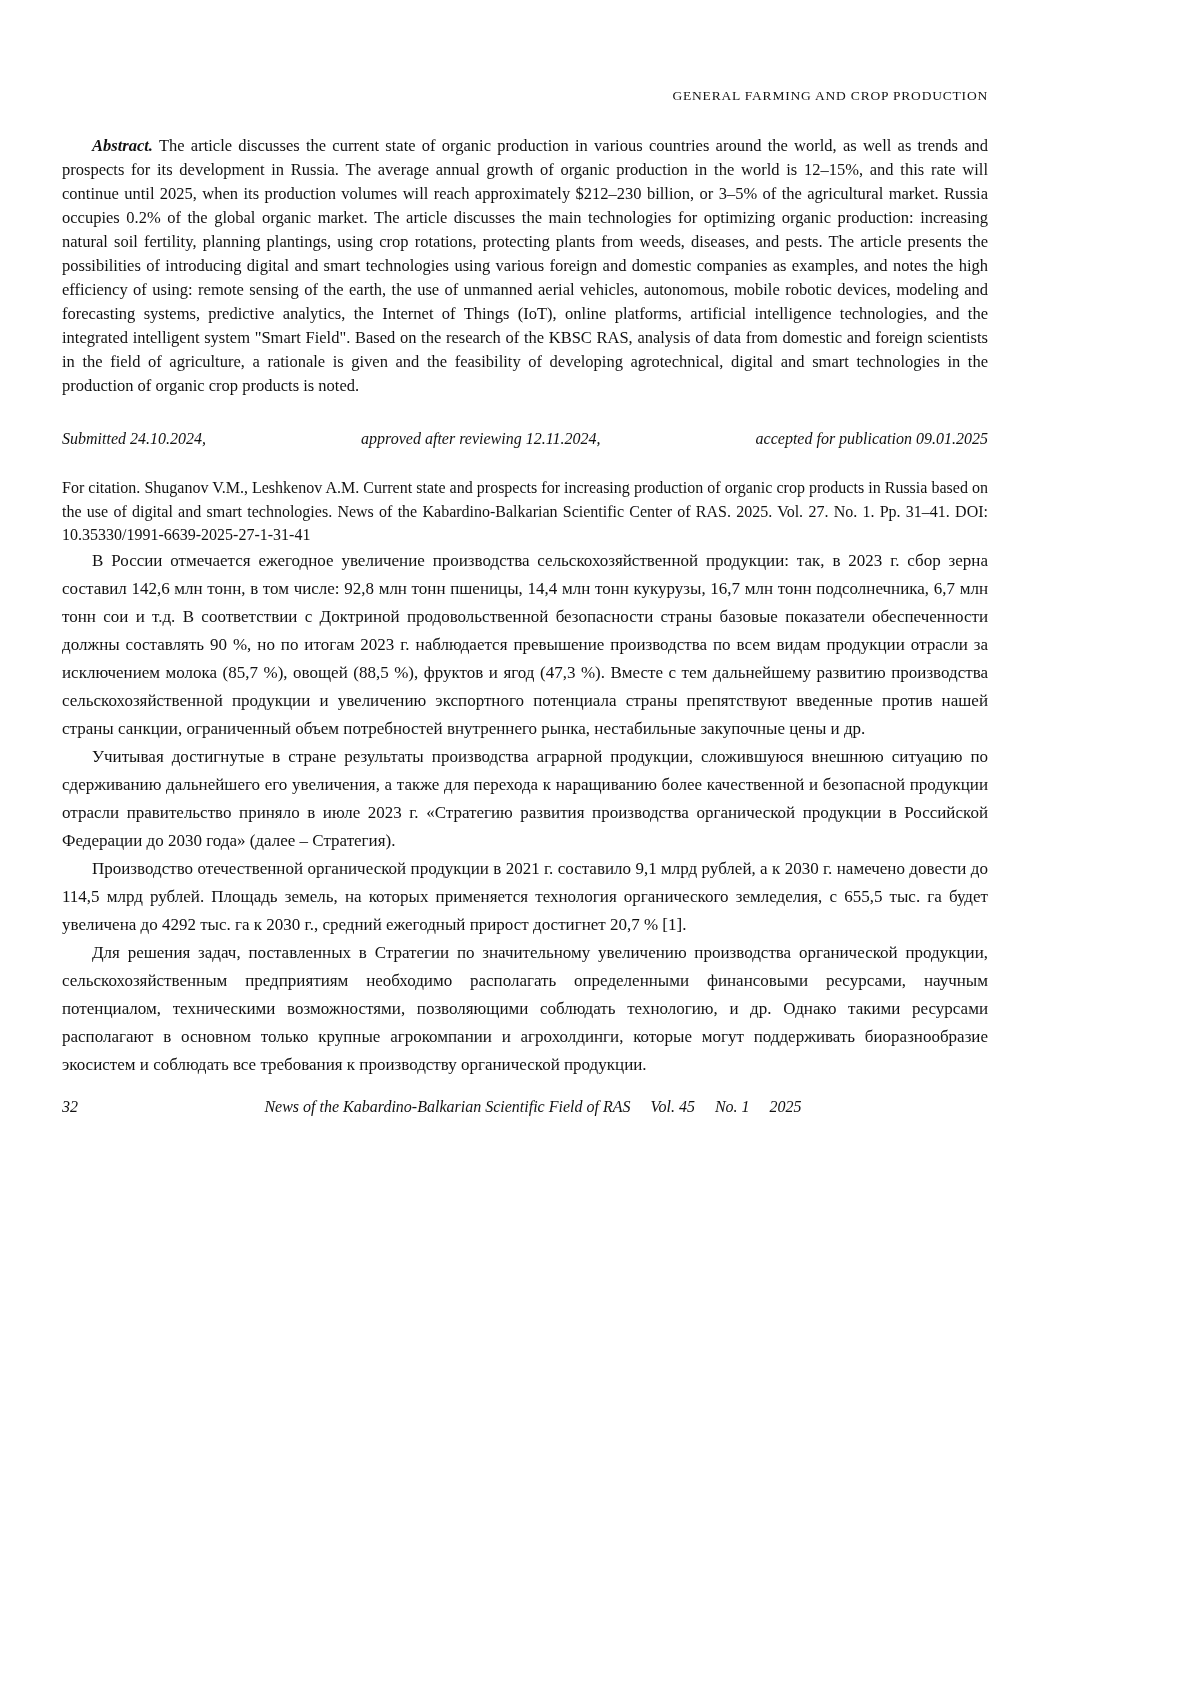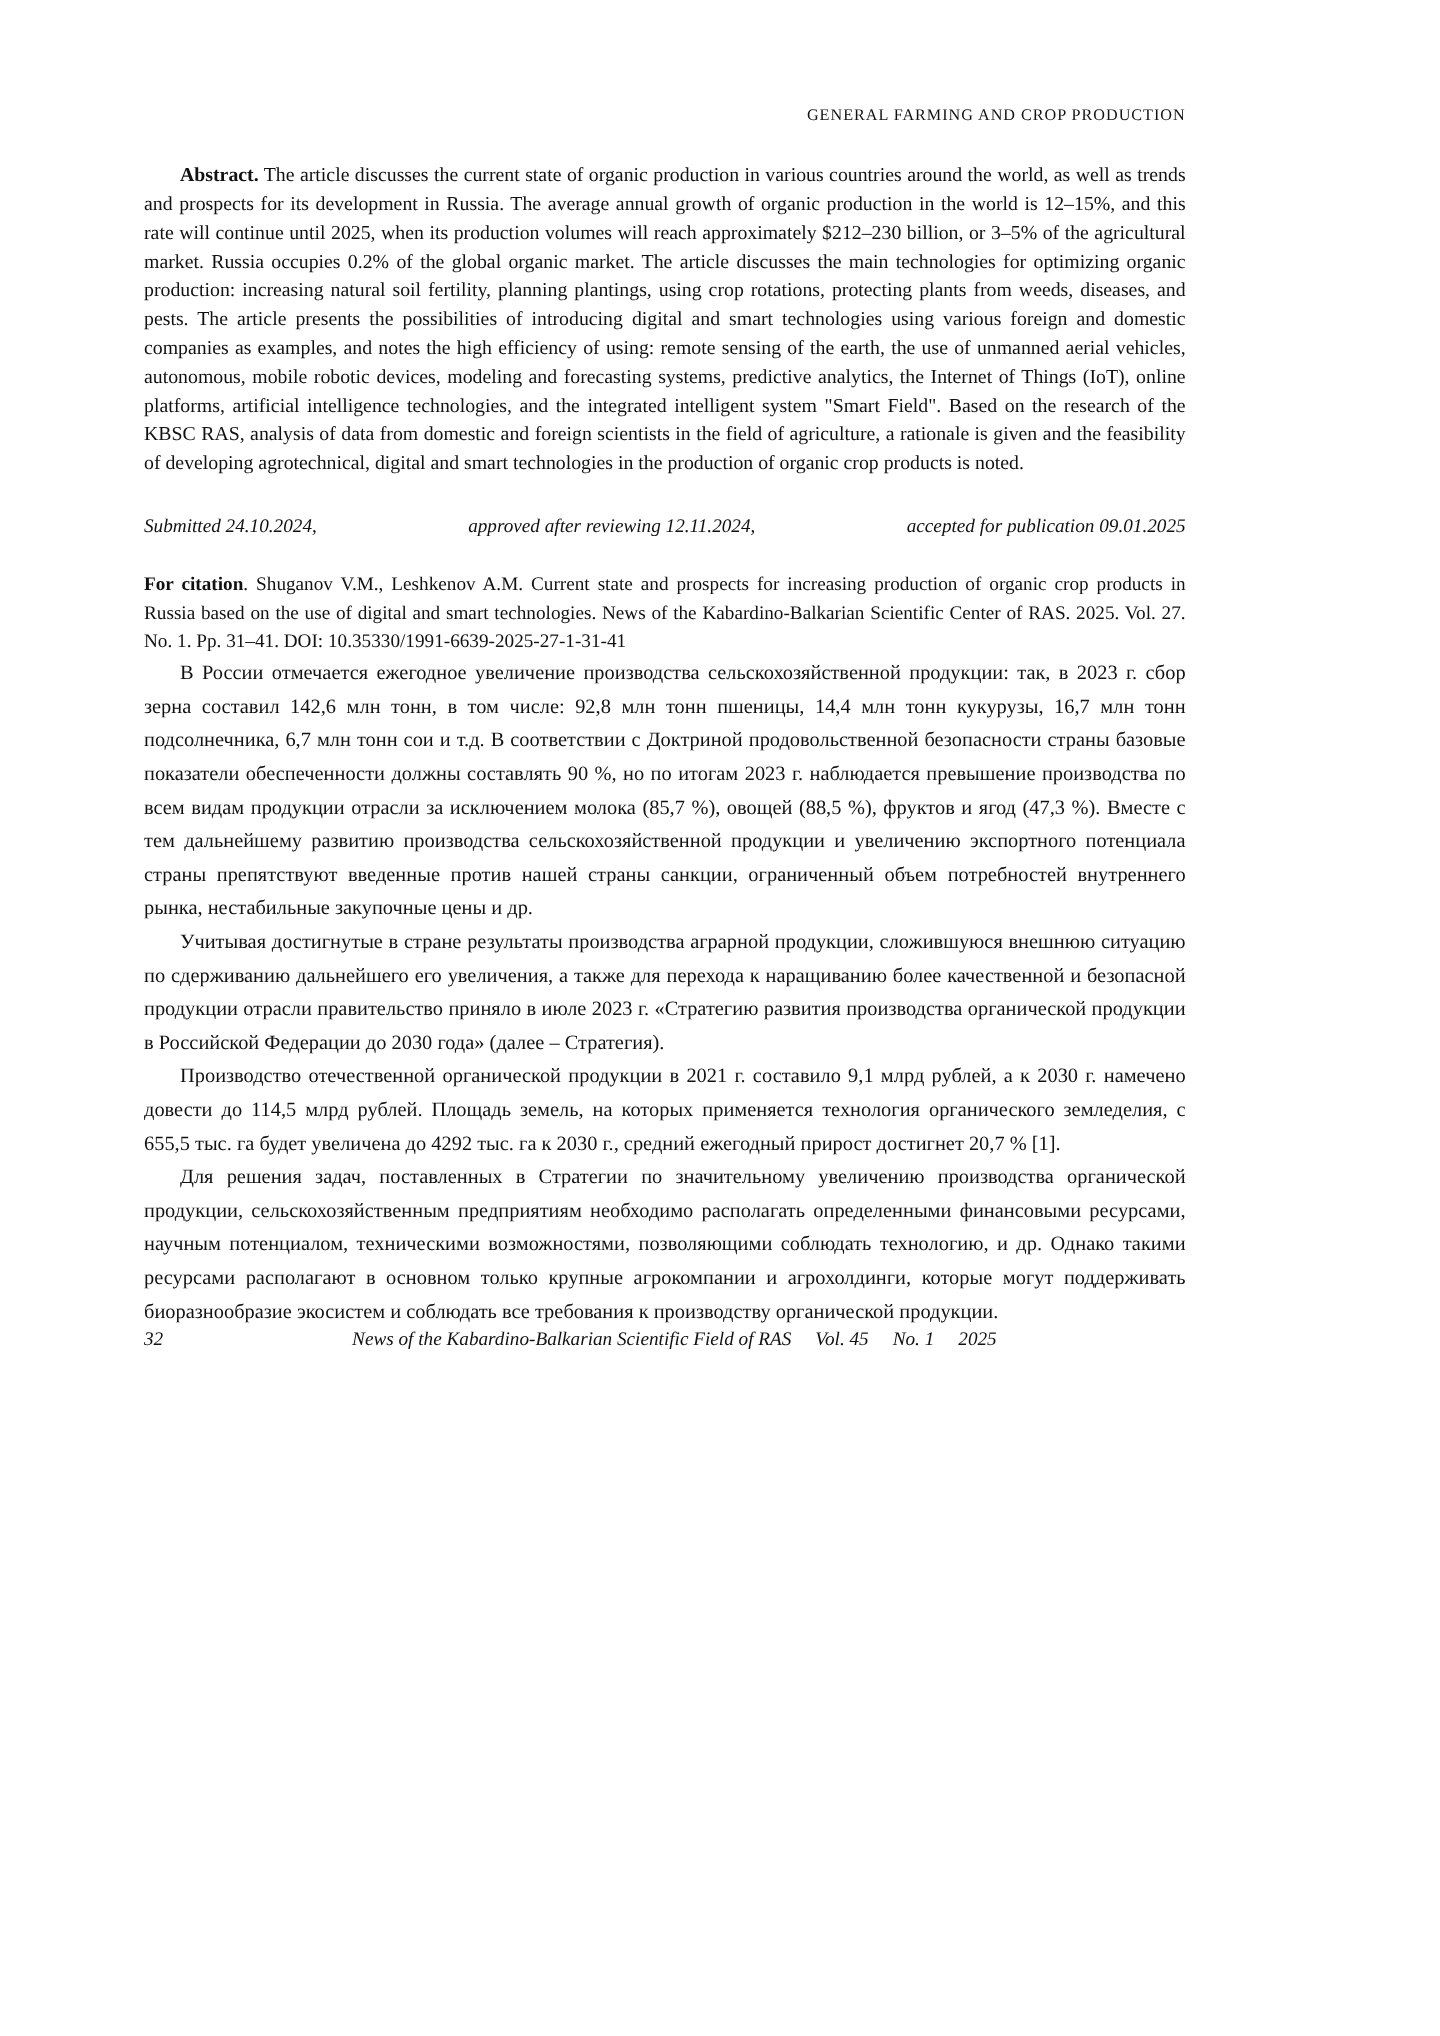--- a/index.html
+++ b/index.html
@@ -10,21 +10,21 @@
   body {
     width: 1200px;
     height: 1697px;
     font-family: "Liberation Serif", serif;
     color: #111111;
   }
   .page {
     box-sizing: border-box;
     width: 1200px;
     height: 1285px;
-    padding: 88px 212px 168px 120px;
+    padding: 88px 212px 168px 62px;
     display: flex;
     flex-direction: column;
     background: #ffffff;
     justify-content: space-between;
   }
   .running-head {
     text-align: right;
     font-size: 13.5px;
     letter-spacing: 0.8px;
     margin-bottom: 30px;
@@ -33,22 +33,22 @@
   .para {
     margin: 0;
     text-align: justify;
   }
   .indent { text-indent: 30px; }
   .abstract-block {
     font-size: 16.5px;
     line-height: 24px;
   }
   .keywords-para { margin-top: 14px; }
-  .bi { font-weight: bold; }
-  .b  { font-weight: bold; margin-top: 45px; }
+  .bi { font-weight: bold; font-style: italic; }
+  .b  { font-weight: normal; margin-top: 45px; }
   .dates-line {
     display: flex;
     justify-content: space-between;
     margin-top: 30px;
     font-style: italic;
     font-size: 16px;
     line-height: 22px;
   }
   .citation-para {
     margin: 26px 0 0 0;

